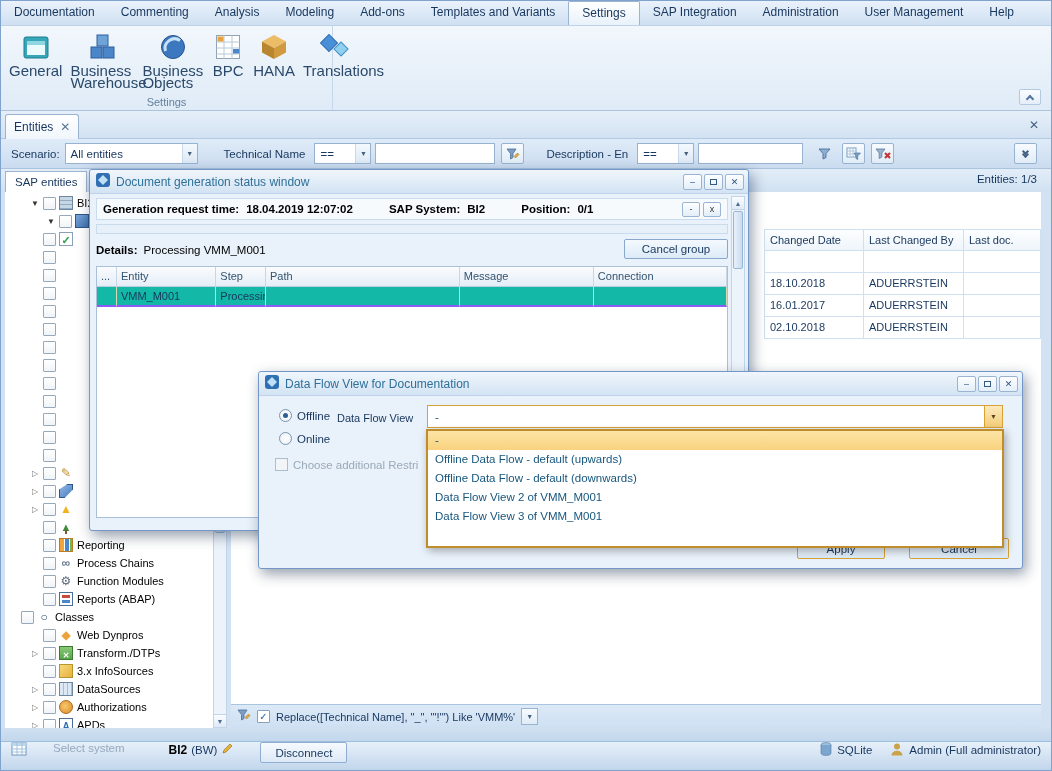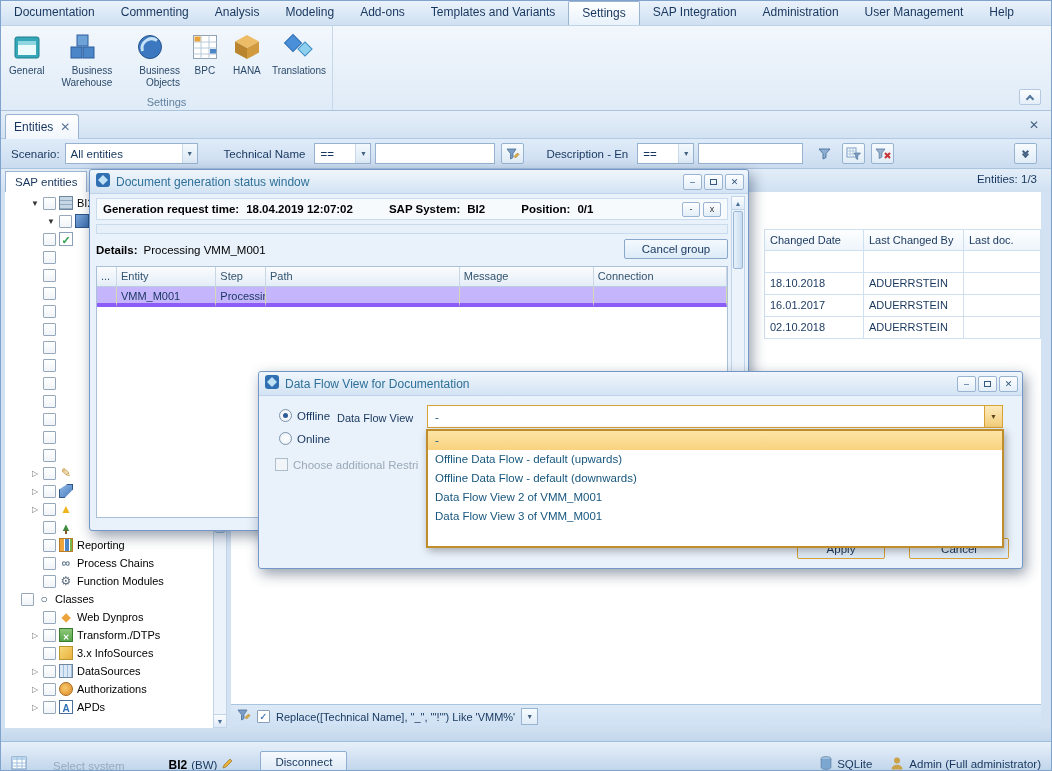--- a/index.html
+++ b/index.html
@@ -10,21 +10,21 @@
 .menubar{position:absolute;left:0;top:0;width:100%;height:25px;background:linear-gradient(#eaf2fb,#cfe0f2);display:flex;border-bottom:1px solid #bdd1e7;}
 .mi{padding:0 13px;font-size:12px;line-height:23px;color:#17365d;cursor:default;}
 .mi.active{background:linear-gradient(#ffffff,#e8f1fa);border:1px solid #9ab4d2;border-bottom:none;border-radius:2px 2px 0 0;line-height:22px;}
 
 
 .ribbon{position:absolute;left:0;top:25px;width:100%;height:85px;background:linear-gradient(#f2f7fc,#dfebf7);border-bottom:1px solid #aac4de;}
 .rgroup{position:absolute;left:0;top:0;width:332px;height:84px;border-right:1px solid #c5d7e9;}
 .rb-items{display:flex;align-items:flex-start;padding:2px 2px 0 4px;}
 .rbi{display:flex;flex-direction:column;align-items:center;padding:2px 4px;border-radius:2px;}
 .rb-ic{width:34px;height:34px;display:flex;align-items:center;justify-content:center;}
-.rb-lb{margin-top:1px;font-size:10px;line-height:12px;color:#2b4a6b;text-align:right;max-width:64px;}
+.rb-lb{margin-top:1px;font-size:15px;line-height:12px;color:#2b4a6b;text-align:left;max-width:64px;}
 .rg-label{position:absolute;left:0;bottom:2px;width:100%;text-align:center;font-size:11px;color:#63819f;}
 .ribbon-collapse{position:absolute;right:10px;bottom:5px;width:22px;height:16px;border:1px solid #b3c8de;border-radius:2px;background:linear-gradient(#fbfdff,#e4eef9);display:flex;align-items:center;justify-content:center;}
 .chev-up{width:6px;height:6px;border-left:2px solid #54779e;border-top:2px solid #54779e;transform:rotate(45deg);margin-top:3px;}
 
 
 .tabrow{position:absolute;left:0;top:110px;width:100%;height:28px;background:linear-gradient(#e6eff9,#d2e2f2);border-bottom:1px solid #b3c9e1;}
 .doc-tab{position:absolute;left:4px;top:3px;height:25px;padding:0 8px;background:linear-gradient(#ffffff,#f0f6fc);border:1px solid #9ab4d2;border-bottom:none;border-radius:3px 3px 0 0;font-size:12px;color:#17365d;display:flex;align-items:center;gap:7px;}
 .tab-x{font-size:12px;color:#5a7491;line-height:1;}
 .row-x{position:absolute;right:12px;top:7px;font-size:12px;color:#446181;}
 
@@ -99,21 +99,21 @@
 .rg-cell.filler{border:none;background:transparent;}
 
 
 .bfilter{position:absolute;left:230px;top:703px;width:810px;height:24px;background:linear-gradient(#dce9f7,#cde0f2);border-top:1px solid #a9c4de;display:flex;align-items:center;padding:0 6px;gap:6px;}
 .bf-text{font-size:11px;color:#17365d;}
 .cbx{width:13px;height:13px;border:1px solid #8aa0b8;background:#fff;font-size:10px;line-height:12px;text-align:center;color:#2563a8;border-radius:1px;}
 .bf-dd{width:17px;height:17px;border:1px solid #97b3cf;background:linear-gradient(#f7fbfe,#e0ecf7);font-size:7px;color:#446181;display:flex;align-items:center;justify-content:center;}
 
 
 .bband{position:absolute;left:0;top:727px;width:100%;height:13px;background:linear-gradient(#cfe0f1,#c3d7ec);}
-.statusbar{position:absolute;left:0;top:740px;width:100%;height:31px;background:linear-gradient(#e7f0fa,#bfd4ea);border-top:1px solid #9ebfdd;display:flex;align-items:flex-end;padding:0 10px;font-size:11.5px;color:#17365d;}
+.statusbar{position:absolute;left:0;top:740px;width:100%;height:31px;background:linear-gradient(#e7f0fa,#bfd4ea);border-top:1px solid #9ebfdd;display:flex;align-items:flex-start;padding:0 10px;font-size:11.5px;color:#17365d;}
 .sb-sel{color:#97a9bf;margin-left:26px;}
 .sb-sys{margin-left:44px;display:flex;align-items:center;gap:4px;}
 .sb-sys b{font-size:12px;color:#000;}
 .sb-btn{margin-left:26px;height:21px;padding:0 14px;border:1px solid #8fadd0;border-radius:2px;background:linear-gradient(#f6fafe,#dde9f6);font:11.5px "Liberation Sans",sans-serif;color:#17365d;}
 .sb-right{margin-left:auto;display:flex;align-items:center;gap:5px;font-size:11.5px;}
 
 
 .dialog{position:absolute;background:#e9f1fa;border:1px solid #7398c8;border-radius:3px;box-shadow:3px 5px 14px rgba(20,40,70,.45);}
 .d1{left:88px;top:168px;width:660px;height:362px;z-index:40;}
 .d2{left:257px;top:370px;width:765px;height:198px;z-index:60;}
@@ -134,21 +134,21 @@
 .prog-strip{height:10px;margin-top:4px;background:#e7eff8;border:1px solid #c9dcee;}
 .details-row{position:relative;height:22px;margin-top:5px;display:flex;align-items:center;font-size:11.5px;}
 .details-row .b{font-weight:bold;color:#000;}
 .details-row .v{margin-left:6px;color:#000;}
 .btn{height:20px;border:1px solid #8aa8cc;border-radius:2px;background:linear-gradient(#f4f9fe,#dcebf8);font:11.5px "Liberation Sans",sans-serif;color:#17365d;}
 .cg{position:absolute;right:0;top:0;width:104px;margin-left:16px;}
 .sgrid{position:relative;margin-top:5px;height:252px;border:1px solid #aac0d8;background:#fff;overflow:hidden;}
 .sg-row{display:flex;}
 .sg-cell{height:20px;font-size:11px;color:#17365d;padding:0 4px;line-height:19px;border-right:1px solid #c9d6e4;overflow:hidden;white-space:nowrap;}
 .sg-row.hd .sg-cell{background:linear-gradient(#fafcfe,#e4edf7);border-bottom:1px solid #b9cde1;color:#33536f;}
-.sg-row.data .sg-cell{background:#c4b5fd;border-bottom:4px solid #8b5cf6;border-right-color:#d8d8b0;}
+.sg-row.data .sg-cell{background:#14b8a6;border-bottom:2px solid #8b5cf6;border-right-color:#d8d8b0;}
 .d1s{right:3px;top:2px;height:331px;}
 
 
 .dlg-body2{position:relative;height:173px;}
 .radio{position:absolute;display:flex;align-items:center;gap:5px;font-size:11.5px;color:#17365d;}
 .r-off{left:20px;top:13px;}
 .r-on{left:20px;top:36px;}
 .rdot{width:13px;height:13px;border:1px solid #7c95ae;border-radius:50%;background:radial-gradient(#fff,#e9eff5);position:relative;}
 .rdot.sel::after{content:"";position:absolute;left:3px;top:3px;width:5px;height:5px;border-radius:50%;background:#2d5d95;}
 .dfv-label{position:absolute;left:78px;top:16px;font-size:11px;color:#17365d;}
@@ -412,20 +412,26 @@
         <span class="tarrow"></span>
         <span class="tcb"></span>
         <span class="ti ti-chains"></span>
         <span class="tlabel">Process Chains</span>
       </div>
       <div class="trow" style="padding-left: 22px;">
         <span class="tarrow"></span>
         <span class="tcb"></span>
         <span class="ti ti-gear"></span>
         <span class="tlabel">Function Modules</span>
+      </div>
+      <div class="trow" style="padding-left: 22px;">
+        <span class="tarrow"></span>
+        <span class="tcb"></span>
+        <span class="ti ti-abap"></span>
+        <span class="tlabel">Reports (ABAP)</span>
       </div>
       <div class="trow" style="">
         <span class="tarrow"></span>
         <span class="tcb"></span>
         <span class="ti ti-class"></span>
         <span class="tlabel">Classes</span>
       </div>
       <div class="trow" style="padding-left: 22px;">
         <span class="tarrow"></span>
         <span class="tcb"></span>

